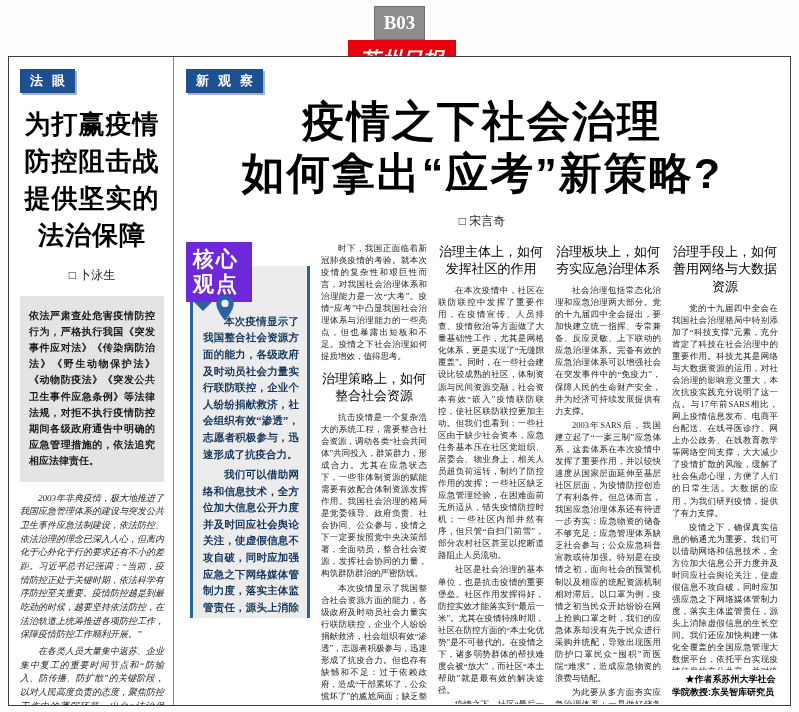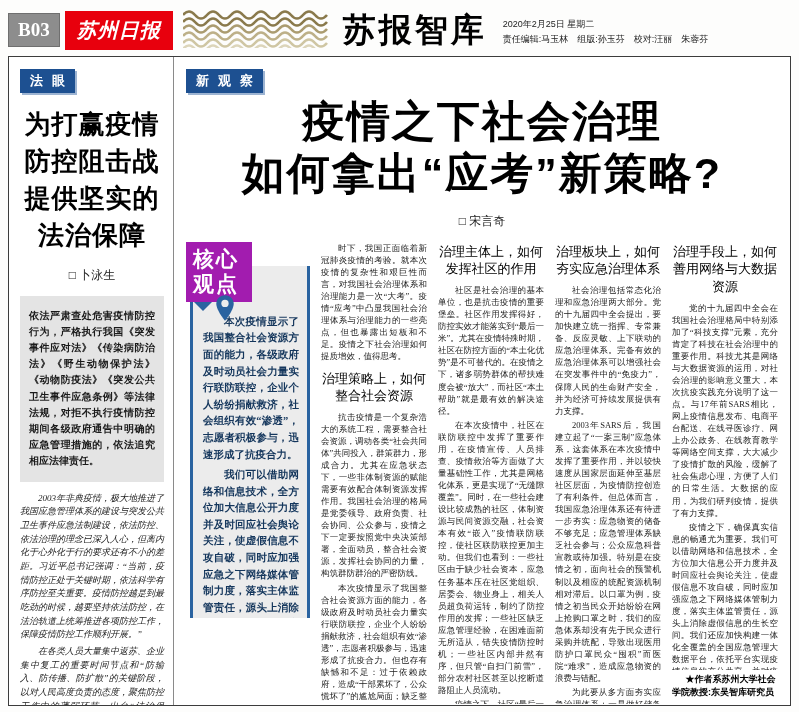--- a/index.html
+++ b/index.html
@@ -2,21 +2,21 @@
 <html><head>
 <meta charset="utf-8">
 <style>
   * { box-sizing: border-box; margin: 0; padding: 0; }
   html,body { width:799px; height:712px; }
   body {
     position:relative; background:#fdfdfc; overflow:hidden;
     font-family:"Liberation Sans", sans-serif; color:#111;
   }
   
-  .top-header { position:absolute; left:8px; top:6px; width:783px; height:48px; display:flex; align-items:center; }
+  .top-header { position:absolute; left:8px; top:6px; width:783px; height:48px; display:flex; align-items:center;flex-direction:column; }
   .page-no { background:#8d8d8d; color:#fff; font-family:"Liberation Serif",serif; font-weight:bold; font-size:19px; padding:5px 9px; border:1px solid #6f6f6f; }
   .paper-logo { background:#e8000d; color:#fff; margin-left:5px; padding:6px 12px; font-family:"DejaVu Serif",serif; font-style:italic; font-weight:bold; font-size:20px; letter-spacing:1px; white-space:nowrap; }
   .waves { margin-left:10px; flex:0 0 auto; }
   .section-name { font-weight:900; font-size:33px; letter-spacing:3px; margin-left:8px; white-space:nowrap; color:#000; }
   .issue-info { margin-left:16px; font-size:9px; line-height:1.7; color:#222; white-space:nowrap; padding-top:4px; }
   
   .frame { position:absolute; left:8px; top:56px; width:783px; height:650px; border:1px solid #3c3c3c; background:#fff; display:flex; overflow:hidden; }
   
   .left-col { width:165px; flex:0 0 165px; border-right:1px solid #8a8a8a; padding:12px 9px 0 11px; overflow:hidden; }
   .tag-box { display:inline-block; background:#1d5091; color:#fff; font-size:13px; font-weight:bold; letter-spacing:9px; padding:3px 1px 3px 10px; box-shadow:2px 2px 0 #9db4d2; }
@@ -25,21 +25,21 @@
   .gray-box { background:#e4e4e4; padding:12px 9px; font-family:"Liberation Serif",serif; font-weight:bold; font-size:10px; line-height:1.62; text-align:justify; color:#1a1a1a; }
   .left-body { margin-top:10px; }
   .left-body p { font-family:"Liberation Serif",serif; font-style:italic; font-size:9px; line-height:1.52; text-align:justify; text-indent:2em; margin-bottom:3px; color:#222; }
   
   .main-col { flex:1; padding:12px 12px 0 12px; position:relative; overflow:hidden; }
   .headline { text-align:center; font-weight:900; font-size:43px; line-height:1.22; letter-spacing:2px; margin-top:2px; color:#000; font-family:"Liberation Sans",sans-serif; }
   .main-author { text-align:center; font-size:12px; margin:13px 0 12px; color:#222; }
   .content-row { display:flex; gap:11px; height:462px; overflow:hidden; }
   
   .core-box { width:124px; flex:0 0 124px; position:relative; }
-  .core-label { position:absolute; top:0; left:0; width:66px; background:#a21caf; color:#fff; font-weight:bold; font-size:21px; line-height:1.18; padding:5px 7px 6px; z-index:2; letter-spacing:2px; }
+  .core-label { position:absolute; top:0; left:0; width:66px; background:#6d28d9; color:#fff; font-weight:bold; font-size:21px; line-height:1.18; padding:5px 7px 6px; z-index:2; letter-spacing:2px; }
   .core-label::after { content:""; position:absolute; top:100%; left:8px; border:9px solid transparent; border-top-color:#2a63a0; }
   .core-panel { margin-top:24px; margin-left:4px; background:#ececec; border-left:3px solid #2a63a0; border-right:3px solid #2a63a0; padding:48px 8px 10px 10px; height:352px; overflow:hidden; }
   .pin-wrap { position:absolute; top:52px; left:28px; z-index:3; }
   .core-panel p { font-family:"Liberation Serif",serif; font-weight:bold; font-size:10.5px; line-height:1.58; color:#14365c; text-align:justify; text-indent:2em; margin-bottom:4px; }
   
   .news-col { flex:1 1 0; overflow:hidden; position:relative; min-width:0; }
   .news-col p { font-family:"Liberation Serif",serif; font-size:8.5px; line-height:1.42; text-align:justify; text-indent:2em; margin-bottom:2px; color:#1c1c1c; }
   .news-col h3 { font-size:13px; font-weight:normal; text-align:center; line-height:1.35; margin:7px 0 6px; color:#000; font-family:"Liberation Sans",sans-serif; }
   .news-col h3.first { margin-top:1px; }
   .author-note { position:absolute; bottom:0; left:0; right:0; background:#fff; font-size:9px; font-weight:bold; line-height:1.5; padding:3px 0 4px; font-family:"Liberation Sans",sans-serif; color:#000; text-indent:1.5em; }
@@ -119,22 +119,22 @@
       <div class="news-col">
         <p>时下，我国正面临着新冠肺炎疫情的考验。就本次疫情的复杂性和艰巨性而言，对我国社会治理体系和治理能力是一次“大考”。疫情“应考”中凸显我国社会治理体系与治理能力的一些亮点，但也暴露出短板和不足。疫情之下社会治理如何提质增效，值得思考。</p>
         <h3>治理策略上，如何整合社会资源</h3>
         <p>抗击疫情是一个复杂浩大的系统工程，需要整合社会资源，调动各类“社会共同体”共同投入，群策群力，形成合力。尤其在应急状态下，一些非体制资源的赋能需要有效配合体制资源发挥作用。我国社会治理的格局是党委领导、政府负责、社会协同、公众参与，疫情之下一定要按照党中央决策部署，全面动员，整合社会资源，发挥社会协同的力量，构筑群防群治的严密防线。</p>
         <p>本次疫情显示了我国整合社会资源方面的能力，各级政府及时动员社会力量实行联防联控，企业个人纷纷捐献救济，社会组织有效“渗透”，志愿者积极参与，迅速形成了抗疫合力。但也存有缺憾和不足：过于依赖政府，造成“干部累坏了，公众慌坏了”的尴尬局面；缺乏整合社会资源的有效平台或者相关平台比较僵化，影响了抗疫效率；缺乏统筹规划，导致社会资源配置不佳，甚至出现“外行帮忙，越帮越忙”的窘况。</p>
 
       </div>
 
       <div class="news-col">
         <h3 class="first">治理主体上，如何发挥社区的作用</h3>
+        <p>在本次疫情中，社区在联防联控中发挥了重要作用，在疫情宣传、人员排查、疫情救治等方面做了大量基础性工作，尤其是网格化体系，更是实现了“无缝隙覆盖”。同时，在一些社会建设比较成熟的社区，体制资源与民间资源交融，社会资本有效“嵌入”疫情联防联控，使社区联防联控更加主动。但我们也看到：一些社区由于缺少社会资本，应急任务基本压在社区党组织、居委会、物业身上，相关人员超负荷运转，制约了防控作用的发挥；一些社区缺乏应急管理经验，在困难面前无所适从，错失疫情防控时机；一些社区内部井然有序，但只管“自扫门前雪”，部分农村社区甚至以挖断道路阻止人员流动。</p>
         <p>社区是社会治理的基本单位，也是抗击疫情的重要堡垒。社区作用发挥得好，防控实效才能落实到“最后一米”。尤其在疫情特殊时期，社区在防控方面的“本土化优势”是不可替代的。在疫情之下，诸多弱势群体的帮扶难度会被“放大”，而社区“本土帮助”就是最有效的解决途径。</p>
-        <p>在本次疫情中，社区在联防联控中发挥了重要作用，在疫情宣传、人员排查、疫情救治等方面做了大量基础性工作，尤其是网格化体系，更是实现了“无缝隙覆盖”。同时，在一些社会建设比较成熟的社区，体制资源与民间资源交融，社会资本有效“嵌入”疫情联防联控，使社区联防联控更加主动。但我们也看到：一些社区由于缺少社会资本，应急任务基本压在社区党组织、居委会、物业身上，相关人员超负荷运转，制约了防控作用的发挥；一些社区缺乏应急管理经验，在困难面前无所适从，错失疫情防控时机；一些社区内部井然有序，但只管“自扫门前雪”，部分农村社区甚至以挖断道路阻止人员流动。</p>
         <p>疫情之下，社区“最后一米”作用的发挥尤为重要。一是要加强社区应急化管理。如何更好地发挥社区在应急状态下的作用，是一个亟待深入研究的课题，需要在体制机制、规章制度、日常建设等方面做出科学设计。二是要加强社区基础建设。这是一个老生常谈的问题，在常态状态下，社区是一个利益共同体，在应急状态下，社区是一个命运共同体。无论哪种共同体，都有赖社会资本，而社会资本不是一蹴而就的，持续不断的社区建设是关键所在。三是加强联防联控制度建设，疫情之下，社区“属地化”党员与志愿者的作用不可忽略，因此应当落实“党员进社区”制度，并把应急情况下党员和志愿者在社区的表现纳入单位考核，从制度上予以激励。</p>
       </div>
 
       <div class="news-col">
         <h3 class="first">治理板块上，如何夯实应急治理体系</h3>
         <p>社会治理包括常态化治理和应急治理两大部分。党的十九届四中全会提出，要加快建立统一指挥、专常兼备、反应灵敏、上下联动的应急治理体系。完备有效的应急治理体系可以增强社会在突发事件中的“免疫力”，保障人民的生命财产安全，并为经济可持续发展提供有力支撑。</p>
         <p>2003年SARS后，我国建立起了“一案三制”应急体系，这套体系在本次疫情中发挥了重要作用，并以较快速度从国家层面延伸至基层社区层面，为疫情防控创造了有利条件。但总体而言，我国应急治理体系还有待进一步夯实：应急物资的储备不够充足；应急管理体系缺乏社会参与；公众应急科普宣教或待加强。特别是在疫情之初，面向社会的预警机制以及相应的统配资源机制相对滞后。以口罩为例，疫情之初当民众开始纷纷在网上抢购口罩之时，我们的应急体系却没有先于民众进行采购并统配，导致出现医用防护口罩民众“囤积”而医院“难求”，造成应急物资的浪费与错配。</p>
         <p>为此要从多方面夯实应急治理体系：一是做好储备工作。储备包括物质层面、实践层面以及社会心理层面的储备。日本抗震储备经验值得我们学习，其不但进行设施与食物上的准备，而且积极开展全民防震教育、定期开展地震避难演习。二是建立政府与社会各方之间的应急互动和应急责任关系，将各种社会参与者都纳入应急预案体系之中，并明确各种社会力量的角色与作用。三是完善面向社会的预警机制，建立统配资源机制，做到信息对称，提高应急资源需求和供给之间的匹配度。</p>
       </div>
 

